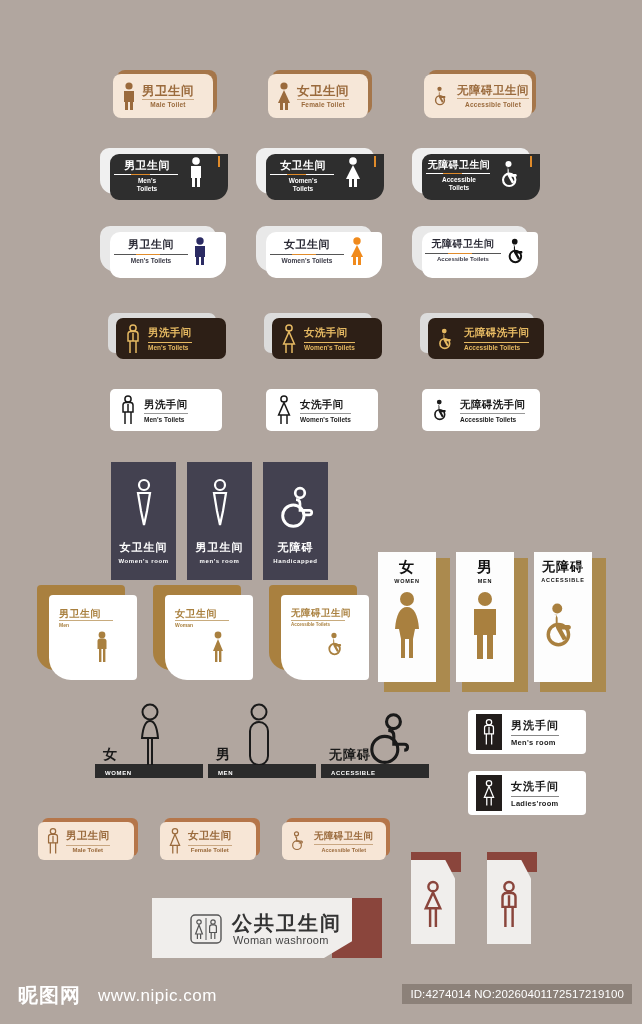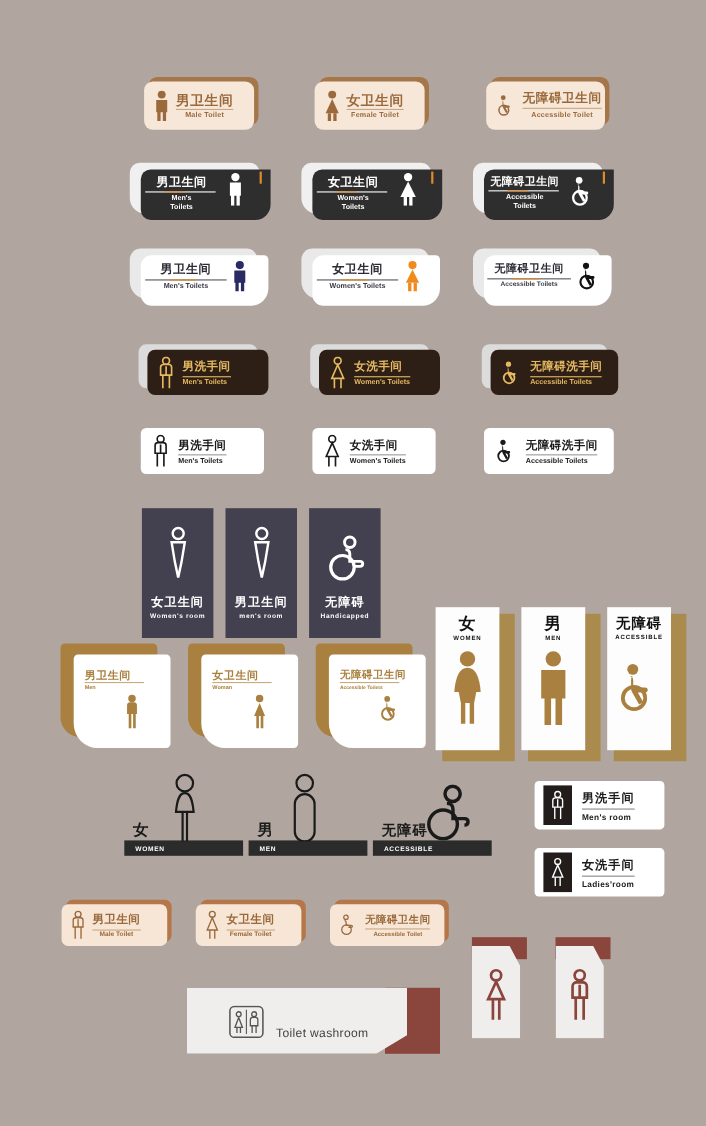--- a/index.html
+++ b/index.html
@@ -3,21 +3,21 @@
 <meta charset="utf-8">
 <style>
   * { box-sizing: border-box; margin:0; padding:0; }
   html,body{ width:642px; height:1024px; }
   body{
     background:#b1a69f;
     font-family:"Liberation Sans","DejaVu Sans",sans-serif;
     position:relative;
     overflow:hidden;
   }
-  .canvas{ position:absolute; inset:0;margin-left:18px; }
+  .canvas{ position:absolute; inset:0; }
   .abs{ position:absolute; }
 
   
   .r1 { width:104px; height:48px; }
   .r1 .shadow{
     position:absolute; left:4px; top:0; width:100px; height:44px;
     background:#a5764a; border-radius:8px;
   }
   .r1 .plate{
     position:absolute; left:0; top:4px; width:100px; height:44px;
@@ -619,21 +619,22 @@
   <svg class="ic" width="32" height="30" viewBox="0 0 32 30">
     <rect x="1" y="1" width="30" height="28" rx="4" fill="none" stroke="#555" stroke-width="1.4"></rect>
     <path d="M16 4v22" stroke="#555" stroke-width="1"></path>
     <circle cx="9" cy="8" r="2.2" fill="none" stroke="#555" stroke-width="1.2"></circle>
     <path d="M9 11L5.6 20h6.8z" fill="none" stroke="#555" stroke-width="1.2"></path>
     <path d="M7.4 20v5M10.6 20v5" stroke="#555" stroke-width="1.2"></path>
     <circle cx="23" cy="8" r="2.2" fill="none" stroke="#555" stroke-width="1.2"></circle>
     <path d="M19.6 13c0-1.3 1-2.1 2.1-2.1h2.6c1.1 0 2.1.8 2.1 2.1v5.5h-6.8z" fill="none" stroke="#555" stroke-width="1.2"></path>
     <path d="M21.2 18.5v6.5M24.8 18.5v6.5" stroke="#555" stroke-width="1.2"></path>
   </svg>
-  <div class="en">Toilet washroom</div>
+  <div class="cn">公共卫生间</div>
+  <div class="en">Woman washroom</div>
 </div>
 
 <div class="abs mcard" style="left:411px;top:852px">
   <div class="maroon"></div>
   <div class="body"></div>
   <svg class="p" width="26" height="48" viewBox="0 0 18 32">
     <circle cx="9" cy="4" r="3.2" fill="none" stroke="#8a453c" stroke-width="1.7"></circle>
     <path d="M9 8L4 19h10z" fill="none" stroke="#8a453c" stroke-width="1.7"></path>
     <path d="M7 19v13M11 19v13" stroke="#8a453c" stroke-width="1.7"></path>
   </svg>
@@ -642,14 +643,19 @@
 <div class="abs mcard" style="left:487px;top:852px">
   <div class="maroon"></div>
   <div class="body"></div>
   <svg class="p" width="26" height="48" viewBox="0 0 18 32">
     <circle cx="9" cy="4" r="3.2" fill="none" stroke="#8a453c" stroke-width="1.7"></circle>
     <path d="M4.5 11c0-1.6 1.2-2.6 2.5-2.6h4c1.3 0 2.5 1 2.5 2.6v7h-9z" fill="none" stroke="#8a453c" stroke-width="1.7"></path>
     <path d="M6.5 18v14M11.5 18v14M9 10v8" stroke="#8a453c" stroke-width="1.7" fill="none"></path>
   </svg>
 </div>
 
+<div class="footer">
+  <div class="logo">昵图网</div>
+  <div class="site">www.nipic.com</div>
+  <div class="idbox">ID:4274014 NO:20260401172517219100</div>
+</div>
 
 </div>
 
 </body></html>

